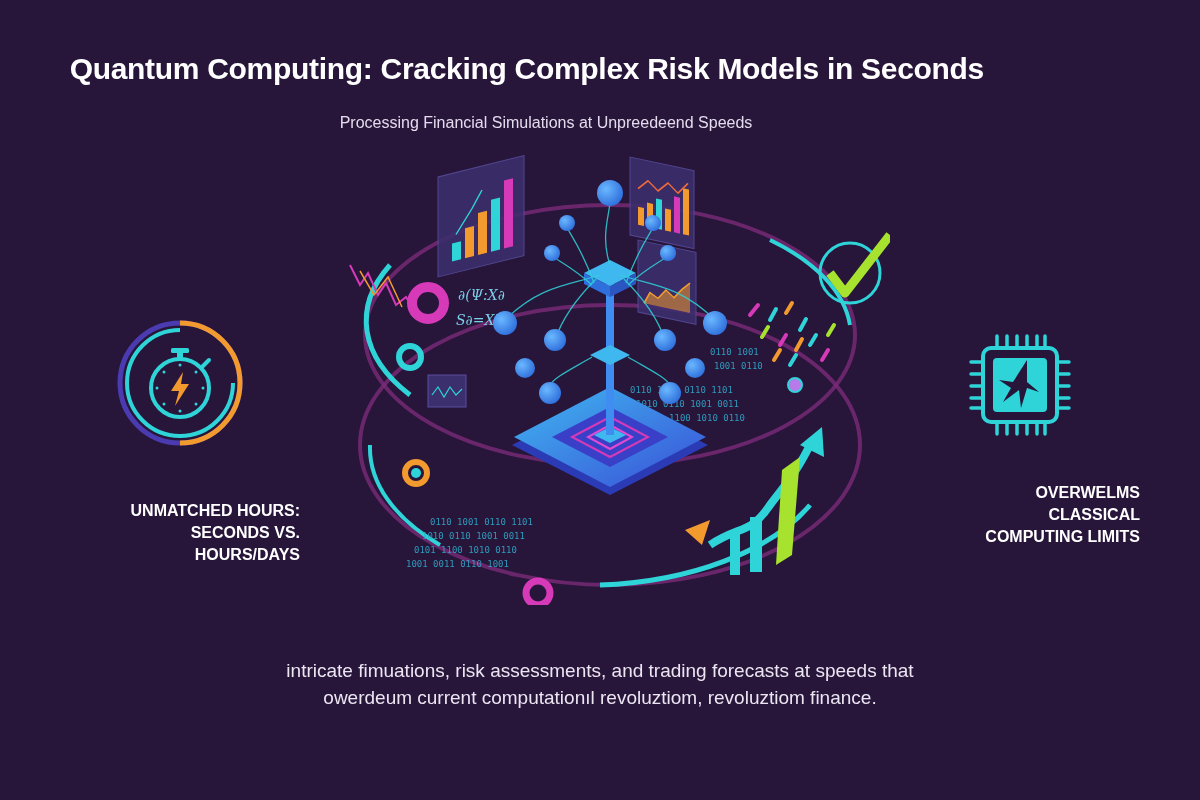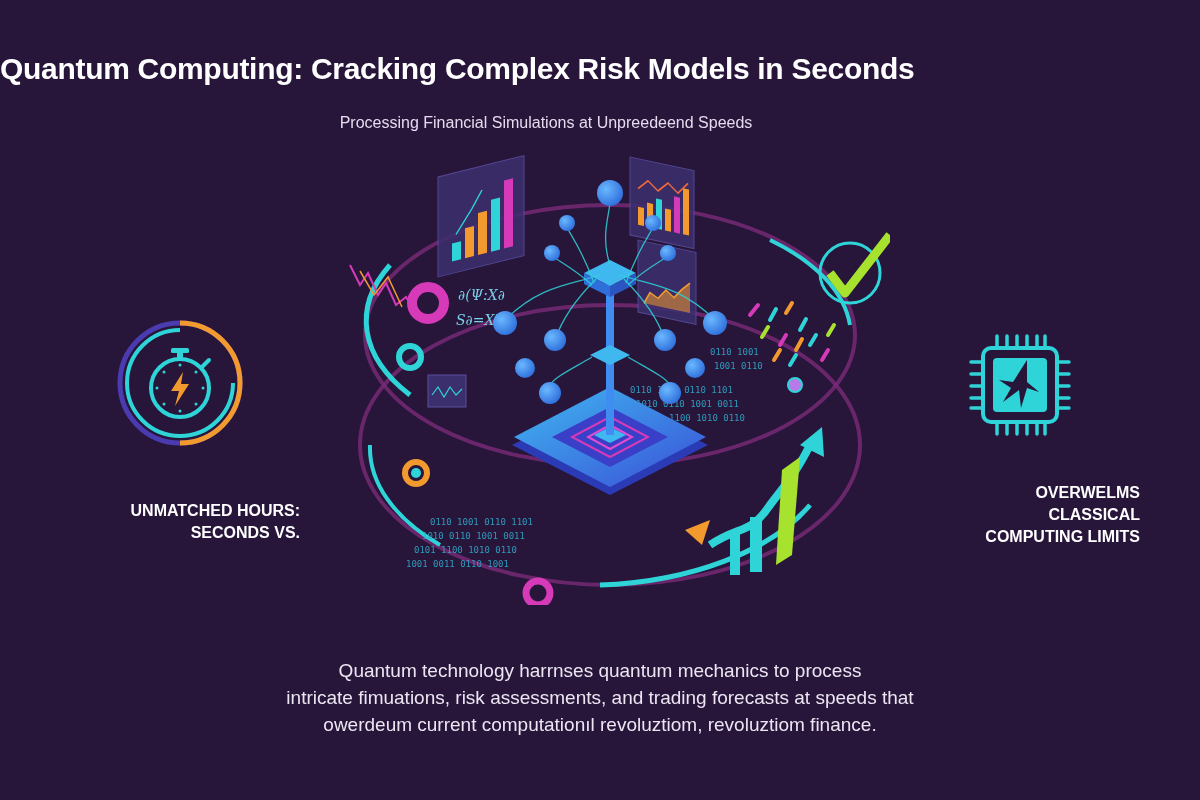--- a/index.html
+++ b/index.html
@@ -4,21 +4,21 @@
 <style>
   html, body { margin: 0; padding: 0; }
   body {
     width: 1200px; height: 800px; overflow: hidden;
     background: #27153a;
     font-family: "Liberation Sans", sans-serif;
     color: #ffffff;
     position: relative;
   }
   .title {
-    position: absolute; left: 0; top: 52px; width: 984px; text-align: left;
+    position: absolute; left: 0; top: 52px; width: 984px; text-align: right;
     font-size: 30px; font-weight: bold; letter-spacing: -0.3px; color: #ffffff;
   }
   .subtitle {
     position: absolute; left: 0; top: 114px; width: 1092px; text-align: center;
     font-size: 16px; color: #e4dcee;
   }
   .feature {
     position: absolute; text-align: right;
     font-weight: bold; font-size: 16px; line-height: 22px; color: #ffffff;
   }
@@ -60,20 +60,21 @@
       <circle cx="49" cy="54" r="1.5"></circle>
         <circle cx="81" cy="54" r="1.5"></circle>
       <circle cx="49" cy="86" r="1.5"></circle>
         <circle cx="81" cy="86" r="1.5"></circle>
     </g>
     <path d="M68 54 L56 73 L64 73 L60 88 L74 66 L66 66 Z" fill="#f39a2e"></path>
   </svg>
   <div class="label">
     <span>UNMATCHED HOURS:</span>
     <span>SECONDS VS.</span>
+    <span>HOURS/DAYS</span>
   </div>
 </div>
 
 <div class="feature feature-right">
   <svg class="icon-wrap" width="110" height="110" viewBox="0 0 110 110">
     <g stroke="#2fd4d8" stroke-width="3.5" stroke-linecap="round">
       <line x1="32" y1="6" x2="32" y2="18"></line>
         <line x1="42" y1="6" x2="42" y2="18"></line>
         <line x1="52" y1="6" x2="52" y2="18"></line>
         <line x1="62" y1="6" x2="62" y2="18"></line>
@@ -252,16 +253,15 @@
     <path d="M380 400 C410 380 420 390 440 360 C455 340 465 330 480 300" fill="none" stroke="#2fd4d8" stroke-width="8"></path>
     <polygon points="470,300 492,282 494,312" fill="#2fd4d8"></polygon>
     <rect x="400" y="385" width="10" height="45" fill="#2fd4d8"></rect>
     <rect x="420" y="372" width="12" height="55" fill="#2fd4d8"></rect>
     <polygon points="452,325 470,312 462,410 446,420" fill="#a6e22e"></polygon>
     <polygon points="355,385 380,375 372,400" fill="#f39a2e"></polygon>
   </g>
 </svg>
 
 <div class="desc">
-  <span>Quantum technology harrnses quantum mechanics to process</span>
   <span>intricate fimuations, risk assessments, and trading forecasts at speeds that</span>
   <span>owerdeum current computationıl revoluztiom, revoluztiom finance.</span>
 </div>
 
 </body></html>

